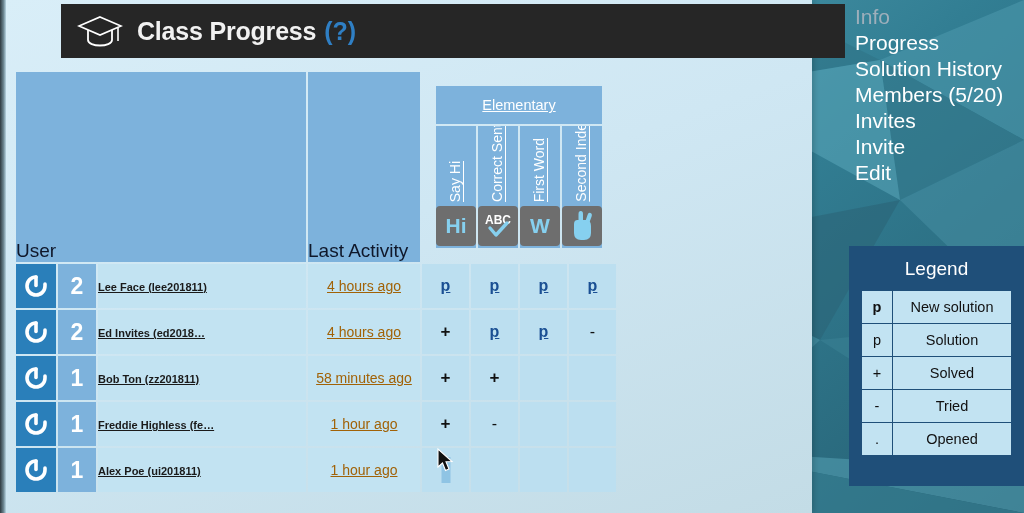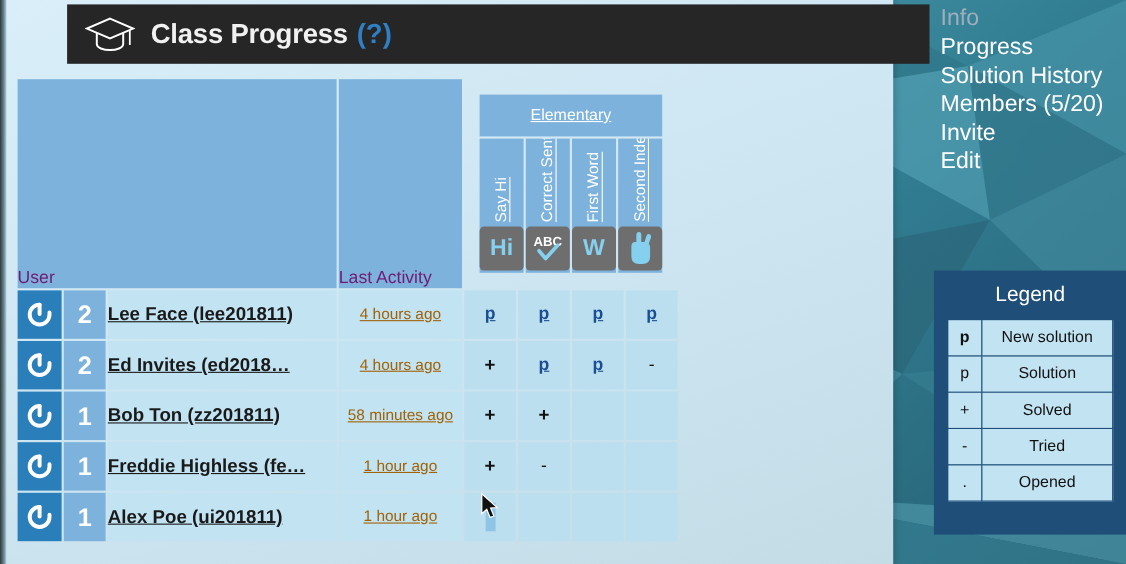--- a/index.html
+++ b/index.html
@@ -75,22 +75,22 @@
     position: absolute;
     left: 14px; top: 70px;
     border-collapse: separate;
     border-spacing: 2px;
     z-index: 3;
   }
   #progress-table td, #progress-table th { padding: 0; }
 
   .hcell {
     background: #7db2dc;
-    color: #701a75;
-    font-size: 16px;
+    color: #0f172a;
+    font-size: 19px;
     vertical-align: bottom;
     text-align: left;
     box-sizing: border-box;
   }
   .hcell.user    { width: 288px; height: 162px; padding: 0 0 10px 10px; }
   .hcell.lastact { width: 112px; height: 162px; padding: 0 0 10px 10px; }
 
   .group-head {
     background: #7db2dc;
     height: 38px;
@@ -157,21 +157,21 @@
     width: 38px; background: #7db2dc;
     color: #ffffff; font-size: 23px; font-weight: bold;
     text-align: center; vertical-align: middle;
   }
   .name-cell {
     width: 208px; background: #c2e3f2;
     padding-left: 14px; vertical-align: middle;
     box-sizing: border-box;
   }
   .name-cell a {
-    color: #1a1a1a; font-size: 17px; font-weight: bold;
+    color: #1a1a1a; font-size: 11px; font-weight: bold;
     text-decoration: underline; white-space: nowrap; margin-top: 48px;
   }
   .act-cell {
     width: 112px; background: #c2e3f2;
     text-align: center; vertical-align: middle;
   }
   .act-cell a { color: #a16207; font-size: 14px; text-decoration: underline; }
 
   .st-cell {
     width: 46px; background: #bcdff0;
@@ -445,20 +445,21 @@
 
 <svg id="cursor" width="18" height="26" viewBox="0 0 18 26" style="left: 437px; top: 448px;">
   <polygon points="1,1 1,19 5.5,15 8.5,22.5 12,21 9,13.8 15,13.5" fill="#111" stroke="#fff" stroke-width="1.1"></polygon>
 </svg>
 
 <nav id="side-nav">
     <div class="nav-item muted">Info</div>
     <div class="nav-item">Progress</div>
     <div class="nav-item">Solution History</div>
     <div class="nav-item">Members (5/20)</div>
+    <div class="nav-item">Invites</div>
     <div class="nav-item">Invite</div>
     <div class="nav-item">Edit</div>
   </nav>
 
 <div id="legend-panel">
   <div id="legend-title">Legend</div>
   <table id="legend-table">
     <tbody id="legend-body">
         <tr>
           <td class="sym-col bold">p</td>

